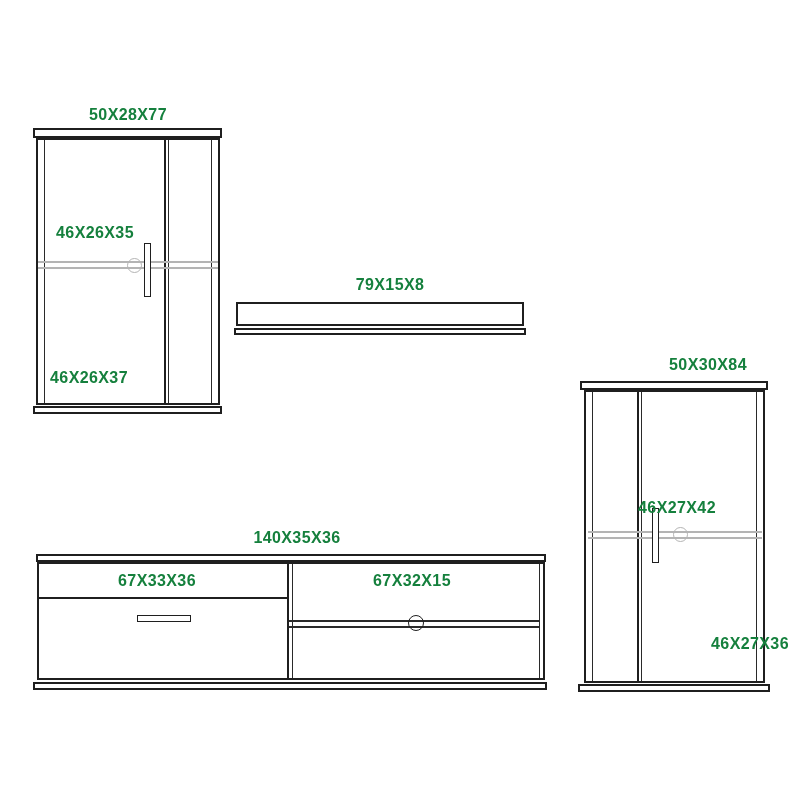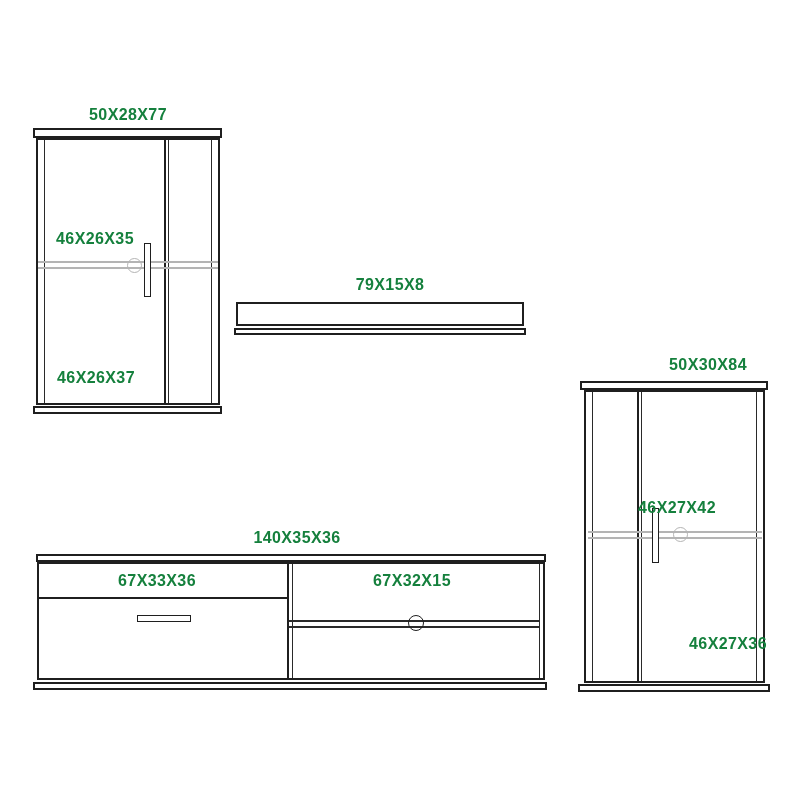--- a/index.html
+++ b/index.html
@@ -33,22 +33,22 @@
     <div class="dl" style="left:164px;top:138px;width:2px;height:267px"></div>
     <div class="dl1" style="left:168px;top:140px;width:1px;height:263px"></div>
     <div class="dl1" style="left:211px;top:140px;width:1px;height:263px"></div>
 
     <div class="gl" style="left:38px;top:261px;width:180px"></div>
     <div class="gl" style="left:38px;top:267px;width:180px"></div>
     <div class="camg" style="left:127px;top:258px"></div>
 
     <div class="hdl" style="left:144px;top:243px;width:7px;height:54px"></div>
 
-    <div class="lbl" style="left:95px;top:230px">46X26X35</div>
-    <div class="lbl" style="left:96px;top:369px">46X26X37</div>
+    <div class="lbl" style="left:95px;top:224px">46X26X35</div>
+    <div class="lbl" style="left:89px;top:369px">46X26X37</div>
 
     <div class="panel" style="left:33px;top:406px;width:189px;height:8px"></div>
   </div>
 
   <div>
     <div class="lbl" style="left:390px;top:276px">79X15X8</div>
     <div class="panel" style="left:236px;top:302px;width:288px;height:24px"></div>
     <div class="panel" style="left:234px;top:328px;width:292px;height:7px"></div>
   </div>
 
@@ -64,21 +64,21 @@
     <div class="dl1" style="left:641px;top:392px;width:1px;height:289px"></div>
     <div class="dl1" style="left:756px;top:392px;width:1px;height:289px"></div>
 
     <div class="gl" style="left:588px;top:531px;width:174px"></div>
     <div class="gl" style="left:588px;top:537px;width:174px"></div>
     <div class="camg" style="left:673px;top:527px"></div>
 
     <div class="hdl" style="left:652px;top:508px;width:7px;height:55px"></div>
 
     <div class="lbl" style="left:677px;top:499px">46X27X42</div>
-    <div class="lbl" style="left:728px;top:635px">46X27X36</div>
+    <div class="lbl" style="left:750px;top:635px">46X27X36</div>
 
     <div class="panel" style="left:578px;top:684px;width:192px;height:8px"></div>
   </div>
 
   <div>
     <div class="lbl" style="left:297px;top:529px">140X35X36</div>
 
     <div class="panel" style="left:36px;top:554px;width:510px;height:8px"></div>
 
     <div class="panel" style="left:37px;top:562px;width:508px;height:118px"></div>

